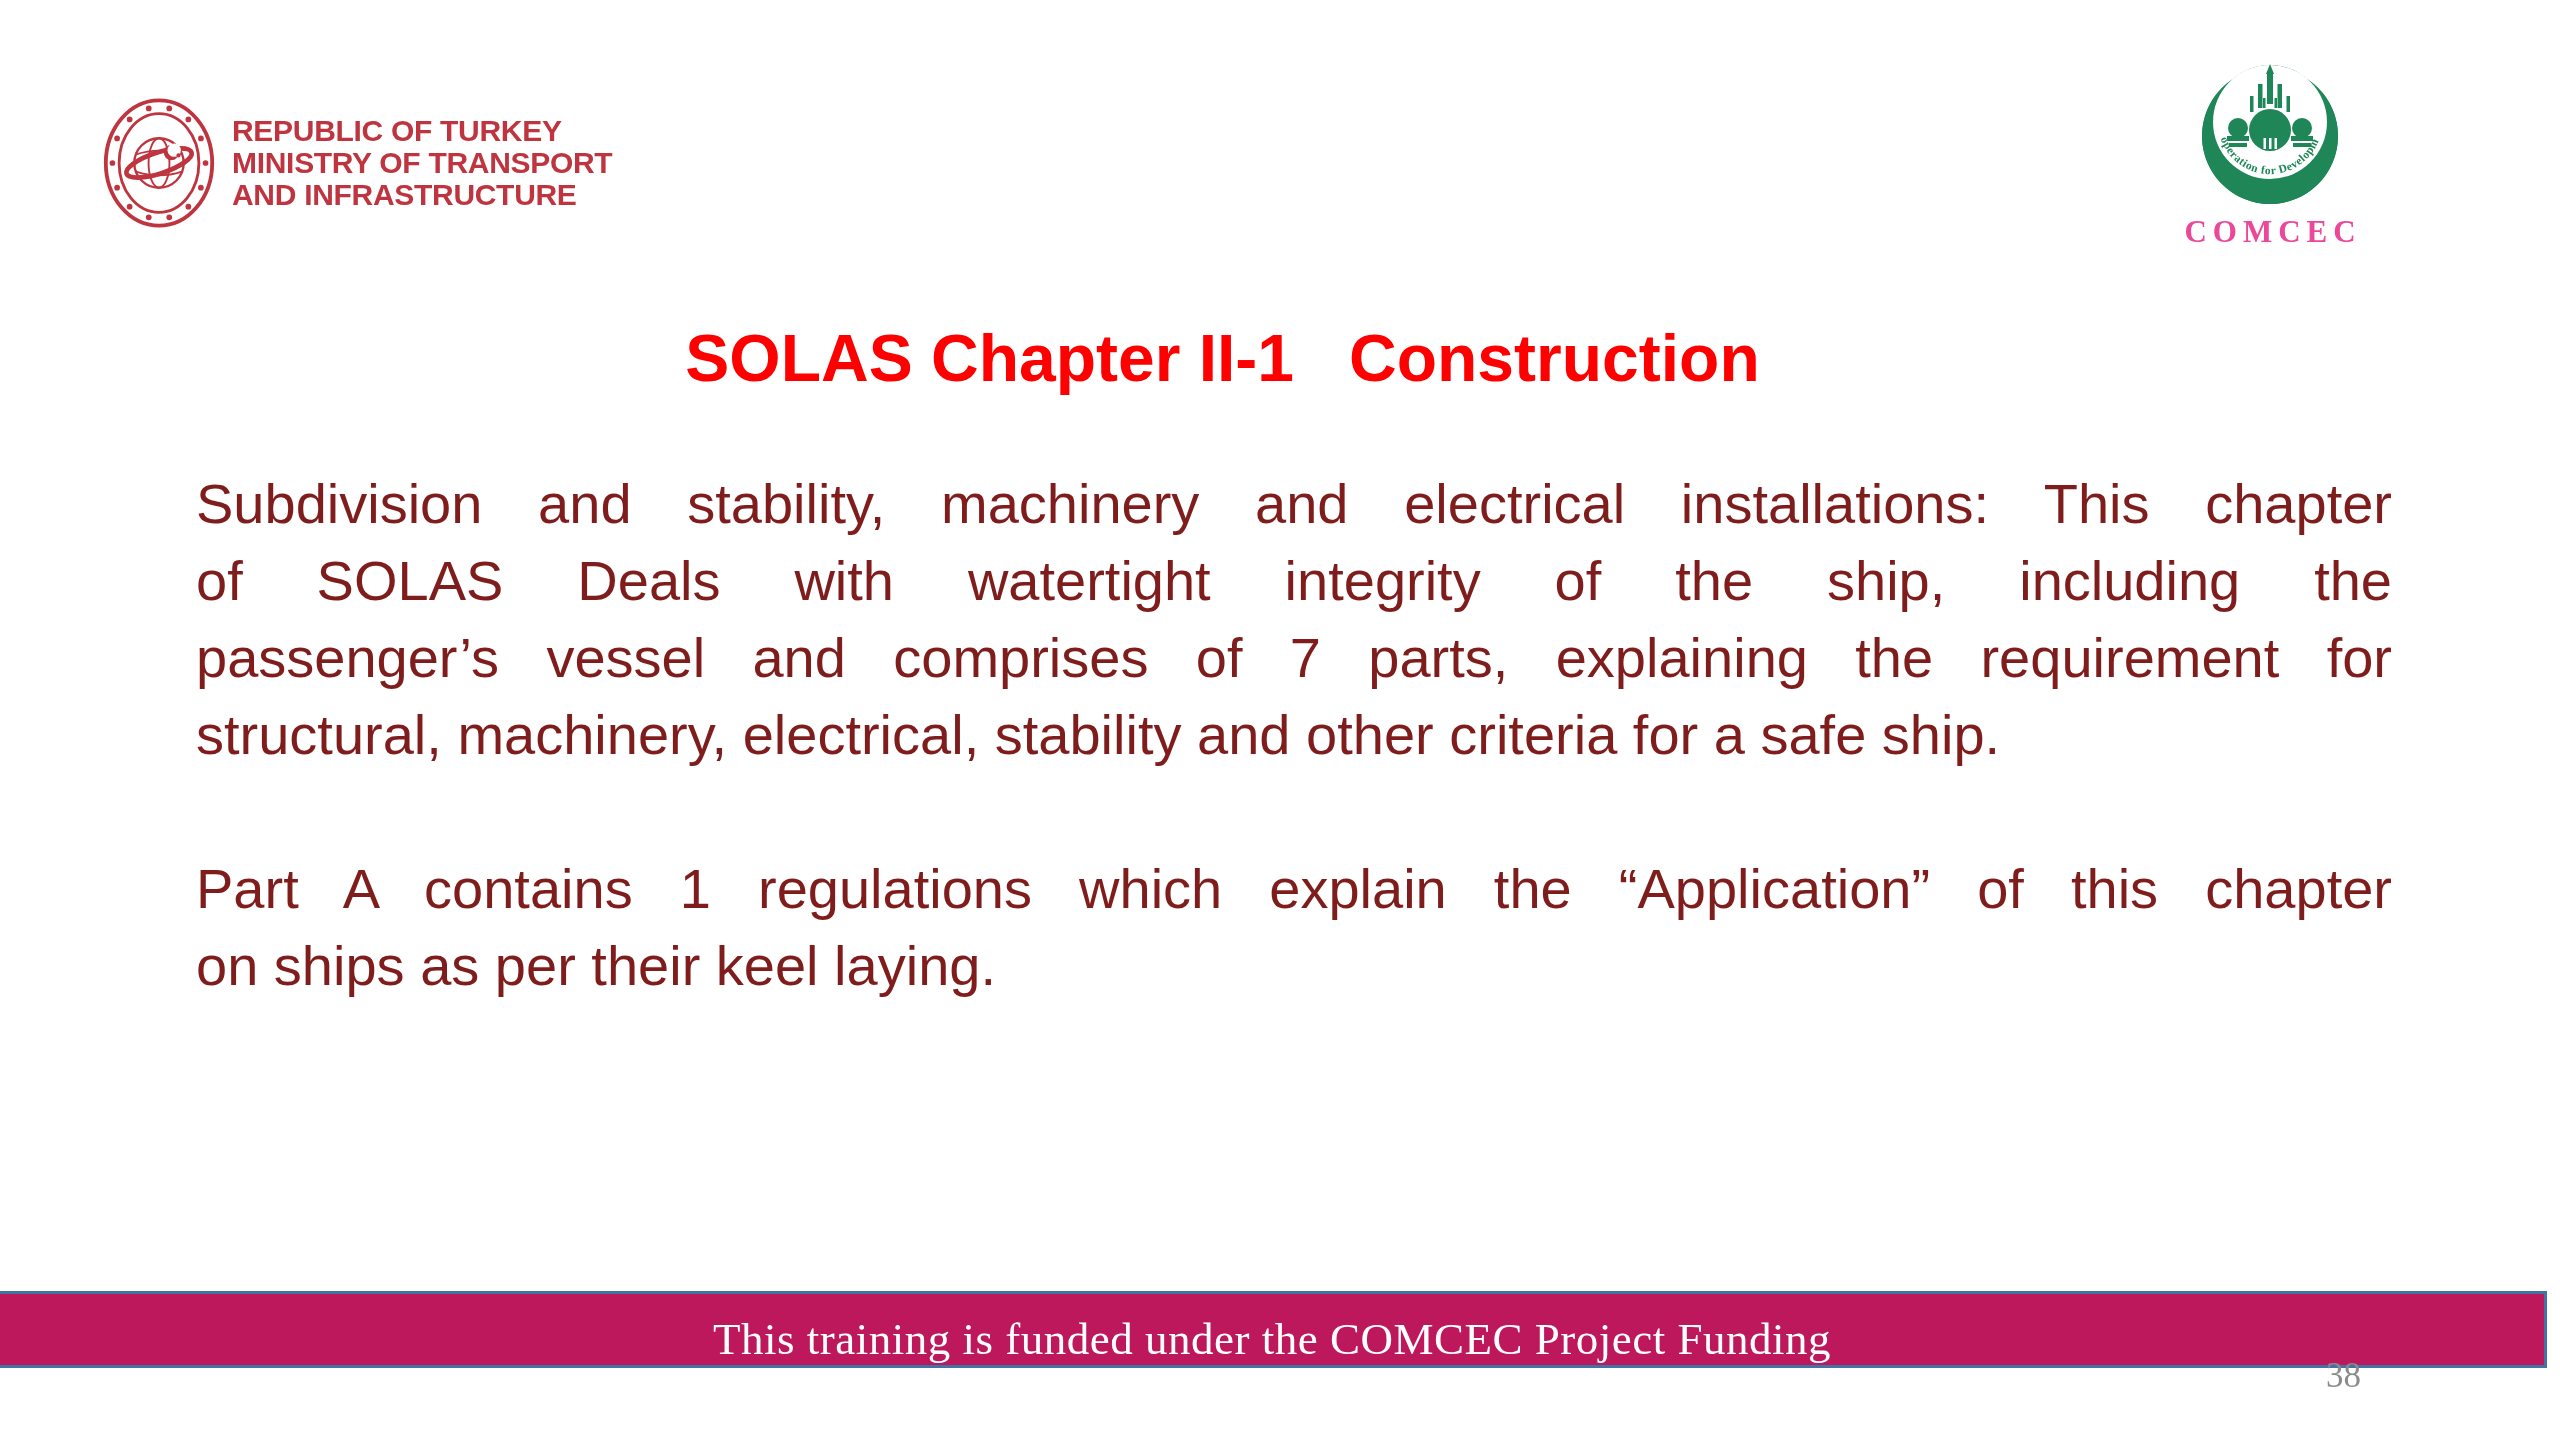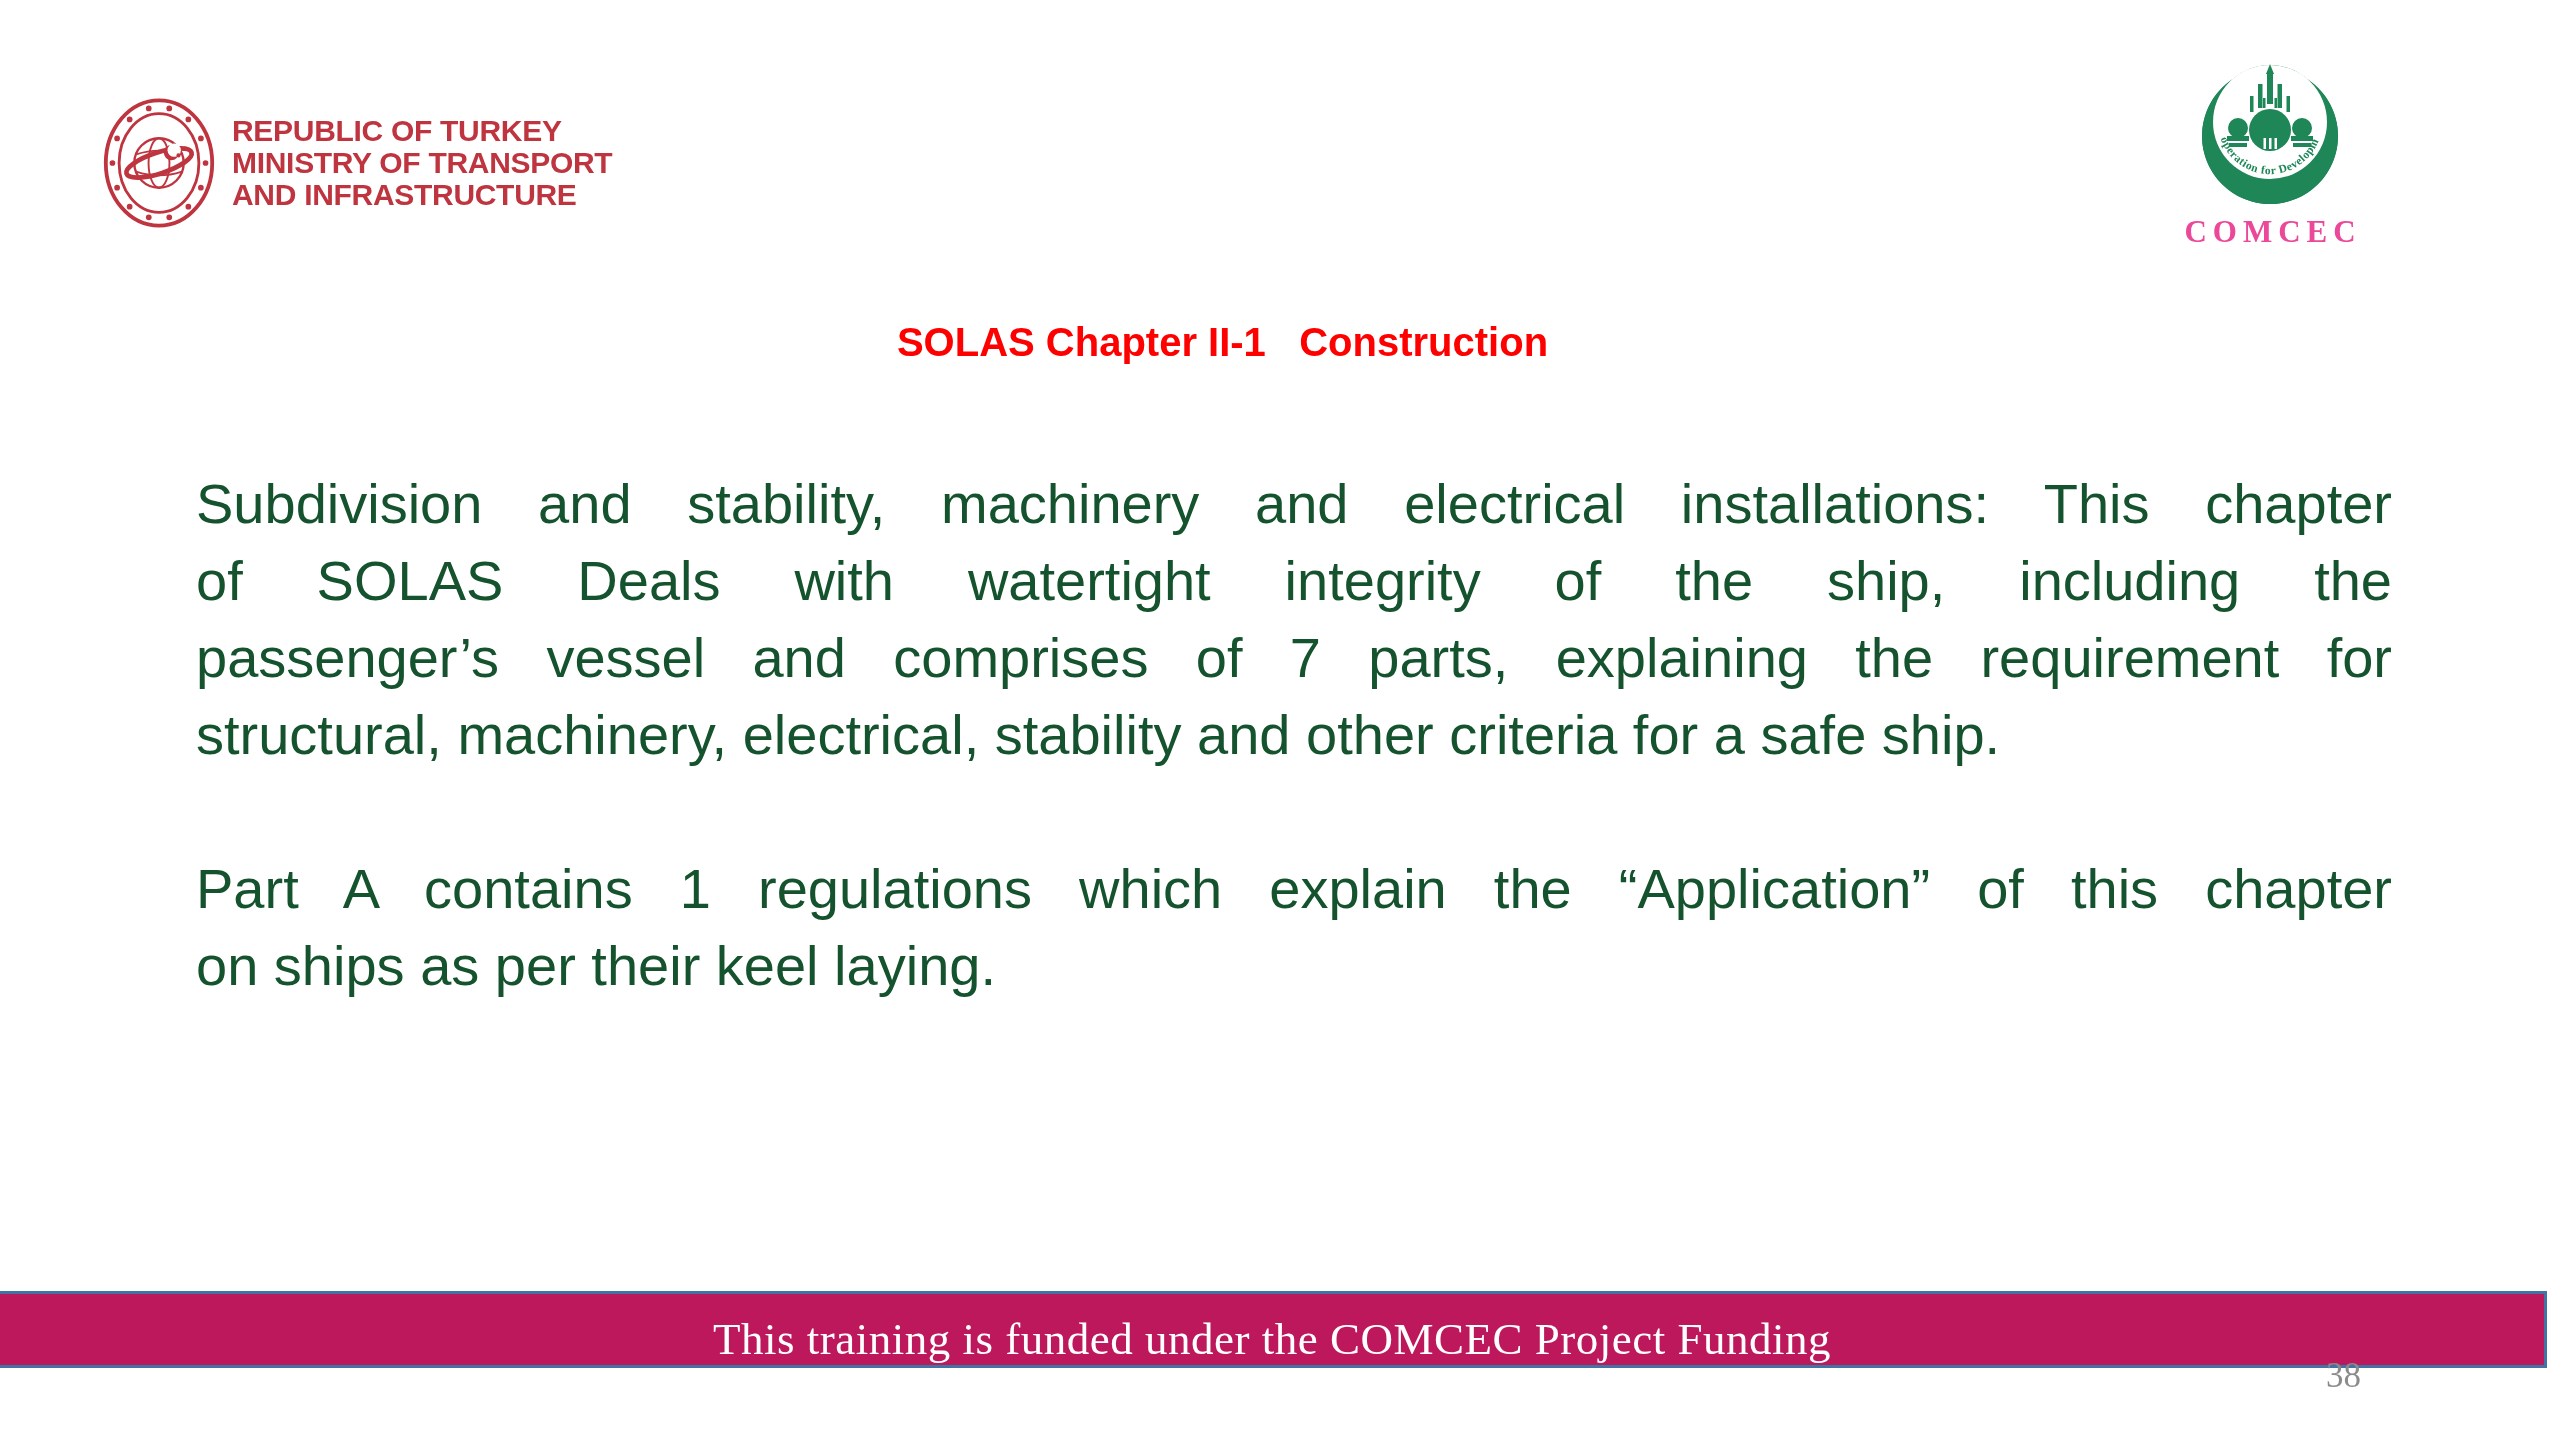--- a/index.html
+++ b/index.html
@@ -50,32 +50,32 @@
 
   
   .slide-title {
     position: absolute;
     top: 320px;
     left: 0;
     width: 2445px;
     margin: 0;
     text-align: center;
     color: #FF0000;
-    font-size: 40px;
+    font-size: 66px;
     font-weight: bold;
     white-space: pre;
   }
 
   
   .body-text {
     position: absolute;
     left: 196px;
     top: 465px;
     width: 2196px;
-    color: #14532d;
+    color: #7f1d1d;
     font-size: 56px;
   }
   .body-text .line {
     line-height: 77px;
     text-align: justify;
     text-align-last: justify;
   }
   .body-text .line.last {
     text-align-last: left;
   }

